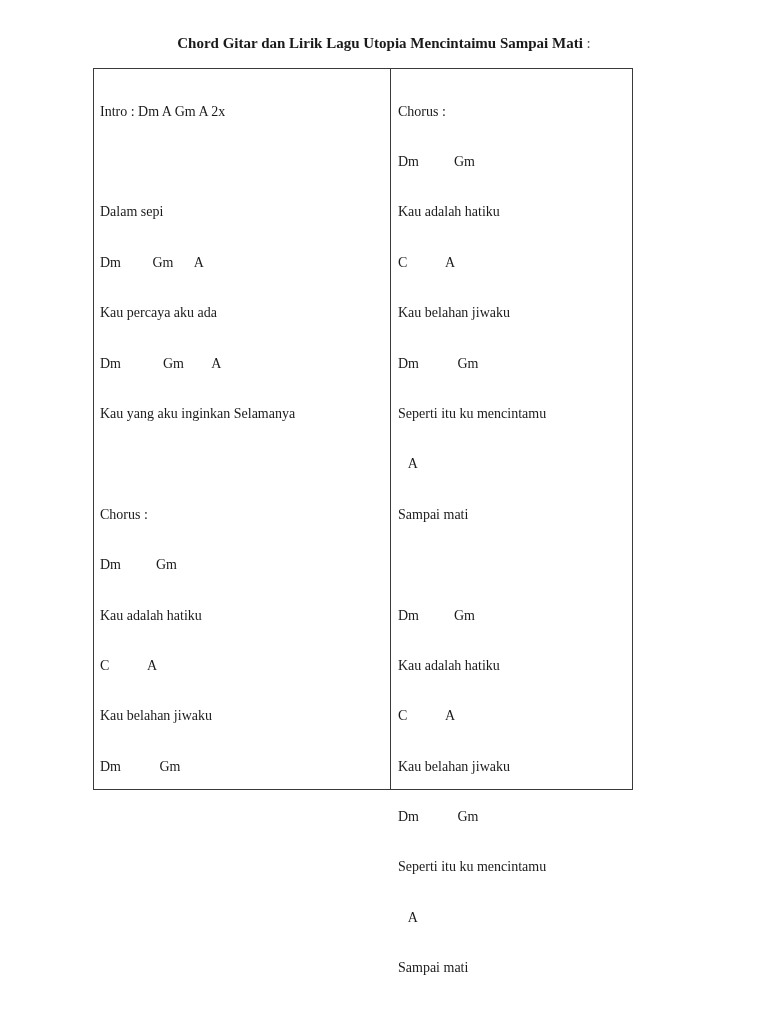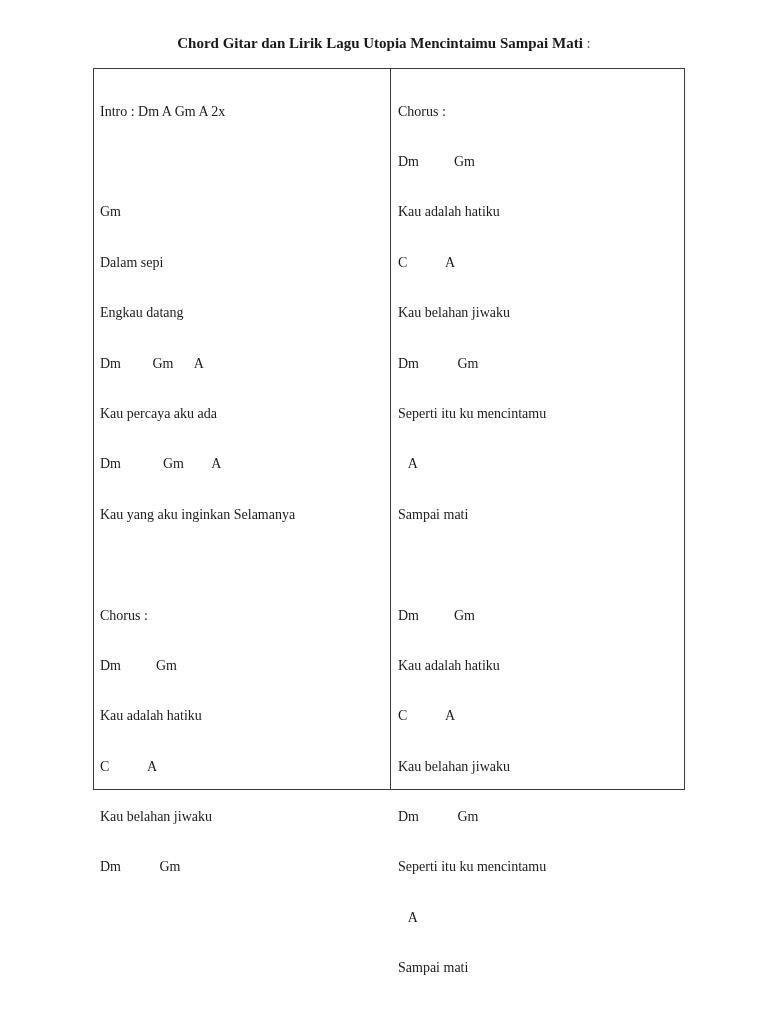--- a/index.html
+++ b/index.html
@@ -27,21 +27,21 @@
       white-space: pre;
     }
     .page-title .colon {
       font-weight: normal;
       color: #555;
     }
     .lyrics-table {
       position: absolute;
       left: 93px;
       top: 68px;
-      width: 592px;
+      width: 540px;
       height: 722px;
       border: 1.5px solid #3a3a3a;
       box-sizing: border-box;
     }
     .column-divider {
       position: absolute;
       left: 296px;
       top: 0;
       bottom: 0;
       width: 0;
@@ -65,23 +65,21 @@
 <body>
 
 <div class="page-title"><span>Chord Gitar dan Lirik Lagu Utopia Mencintaimu Sampai Mati</span><span class="colon"> :</span></div>
 
 <div class="lyrics-table">
   <div class="column-divider"></div>
 
   <div class="column left">
     <span class="line">Intro : Dm A Gm A 2x</span>
     <span class="line"></span>
-    <span class="line">Gm</span>
     <span class="line">Dalam sepi</span>
-    <span class="line">Engkau datang</span>
     <span class="line">Dm         Gm      A</span>
     <span class="line">Kau percaya aku ada</span>
     <span class="line">Dm            Gm        A</span>
     <span class="line">Kau yang aku inginkan Selamanya</span>
     <span class="line"></span>
     <span class="line">Chorus :</span>
     <span class="line">Dm          Gm</span>
     <span class="line">Kau adalah hatiku</span>
     <span class="line">C           A</span>
     <span class="line">Kau belahan jiwaku</span>

